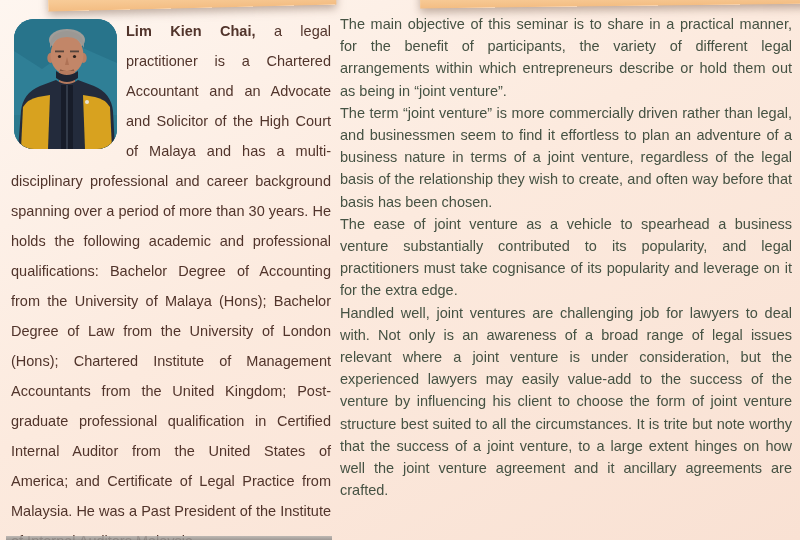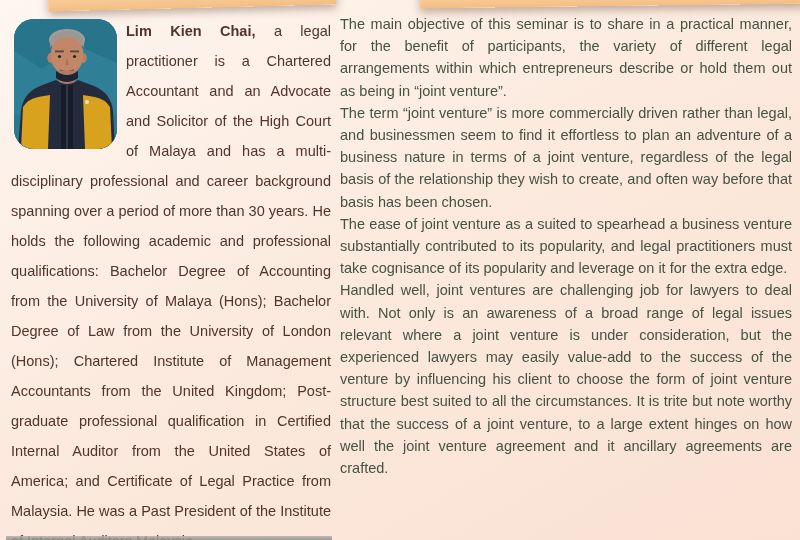--- a/index.html
+++ b/index.html
@@ -96,19 +96,19 @@
         <path d="M42 52 Q53 60 64 52 L64 59 Q53 67 42 59 Z" fill="#1d2433"></path>
         <circle cx="73" cy="83" r="2" fill="#e8e8e8" opacity="0.9"></circle>
       </svg>
     </div>
     <p class="bio-text"><span class="name">Lim Kien Chai,</span><span> a legal practitioner is a Chartered Accountant and an Advocate and Solicitor of the High Court of Malaya and has a multi-disciplinary professional and career background spanning over a period of more than 30 years. He holds the following academic and professional qualifications: Bachelor Degree of Accounting from the University of Malaya (Hons); Bachelor Degree of Law from the University of London (Hons); Chartered Institute of Management Accountants from the United Kingdom; Post-graduate professional qualification in Certified Internal Auditor from the United States of America; and Certificate of Legal Practice from Malaysia. He was a Past President of the Institute of Internal Auditors Malaysia.</span></p>
   </div>
 
   <div class="overview">
     <p>The main objective of this seminar is to share in a practical manner, for the benefit of participants, the variety of different legal arrangements within which entrepreneurs describe or hold them out as being in “joint venture”.</p>
     <p>The term “joint venture” is more commercially driven rather than legal, and businessmen seem to find it effortless to plan an adventure of a business nature in terms of a joint venture, regardless of the legal basis of the relationship they wish to create, and often way before that basis has been chosen.</p>
-    <p>The ease of joint venture as a suited to spearhead a business venture substantially contributed to its popularity, and legal practitioners must take cognisance of its popularity and leverage on it for the extra edge.</p>
+    <p>The ease of joint venture as a vehicle to spearhead a business venture substantially contributed to its popularity, and legal practitioners must take cognisance of its popularity and leverage on it for the extra edge.</p>
     <p>Handled well, joint ventures are challenging job for lawyers to deal with.  Not only is an awareness of a broad range of legal issues relevant where a joint venture is under consideration, but the experienced lawyers may easily value-add to the success of the venture by influencing his client to choose the form of joint venture structure best suited to all the circumstances.  It is trite but note worthy that the success of a joint venture, to a large extent hinges on how well the joint venture agreement and it ancillary agreements are crafted.</p>
   </div>
 
   <div class="bottom-strip"></div>
 
 </div>
 
 </body></html>

